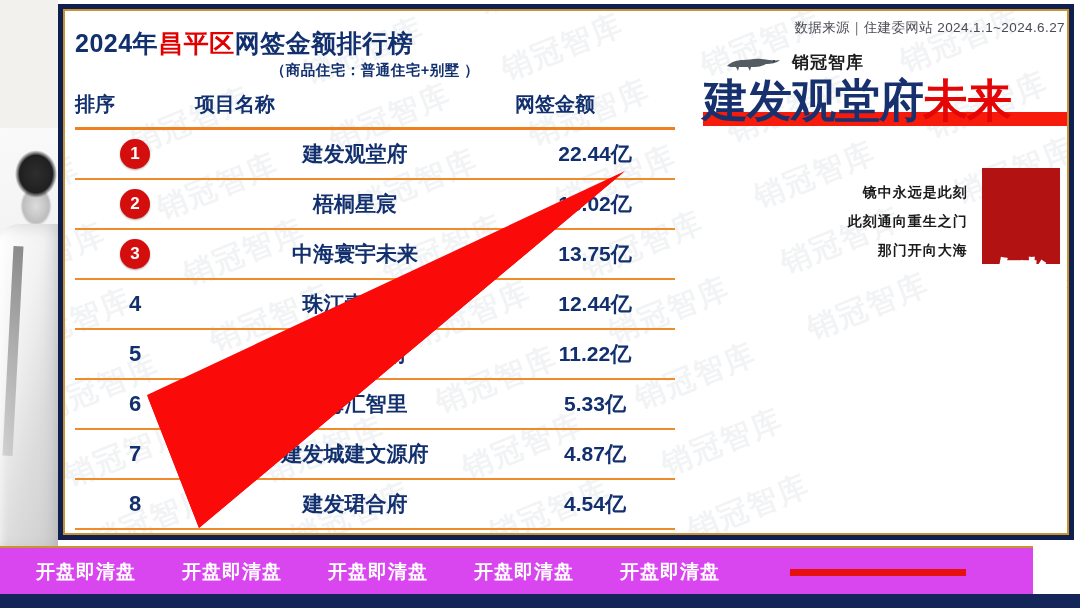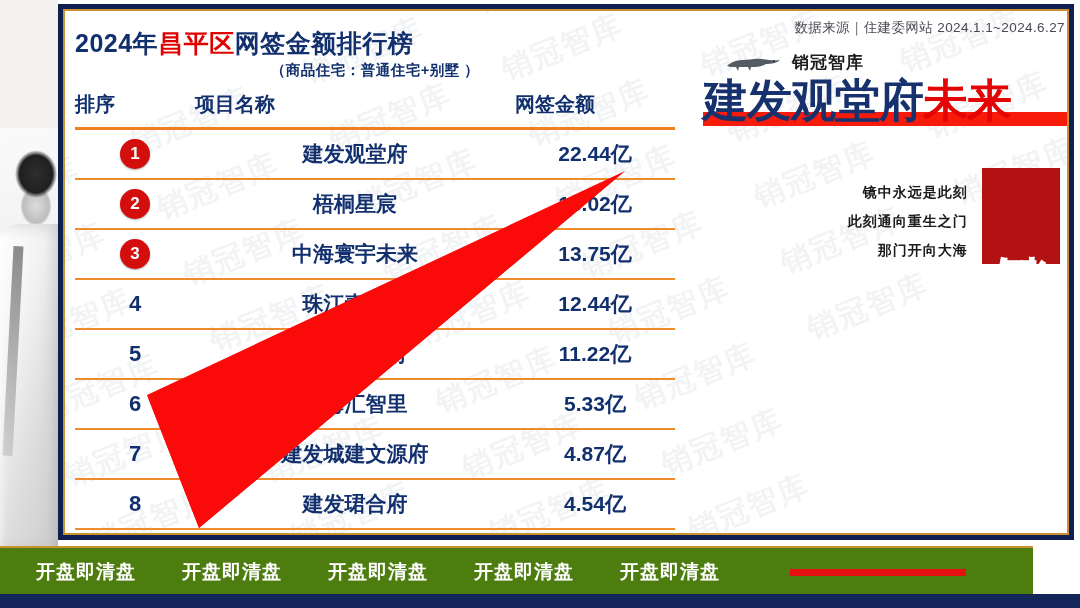--- a/index.html
+++ b/index.html
@@ -151,21 +151,21 @@
   }
   #rank-vertical{
     color:#c91111;font-size:53px;font-weight:bold;line-height:1.12;
     writing-mode:vertical-rl;letter-spacing:6px;text-align:center;
     padding-top:2px;
   }
 
   
   #ticker{
     position:absolute;left:0;top:546px;width:1033px;height:48px;z-index:7;
-    background:#4d7c0f;border-top:2px solid #c9912f;border-bottom:2px solid #c9912f;
+    background:#d946ef;border-top:2px solid #c9912f;border-bottom:2px solid #c9912f;
     display:flex;align-items:center;
   }
   #ticker-inner{display:flex;align-items:center;gap:46px;padding-left:36px;width:100%;box-sizing:border-box;}
   .ticker-item{
     color:#ffffff;font-size:19px;font-weight:bold;letter-spacing:1px;
     white-space:nowrap;font-family:"Liberation Serif","DejaVu Serif",serif;
   }
   #ticker-line{flex:0 0 auto;width:176px;height:7px;background:#e51010;margin-left:24px;}
 
   #bottom-strip{

